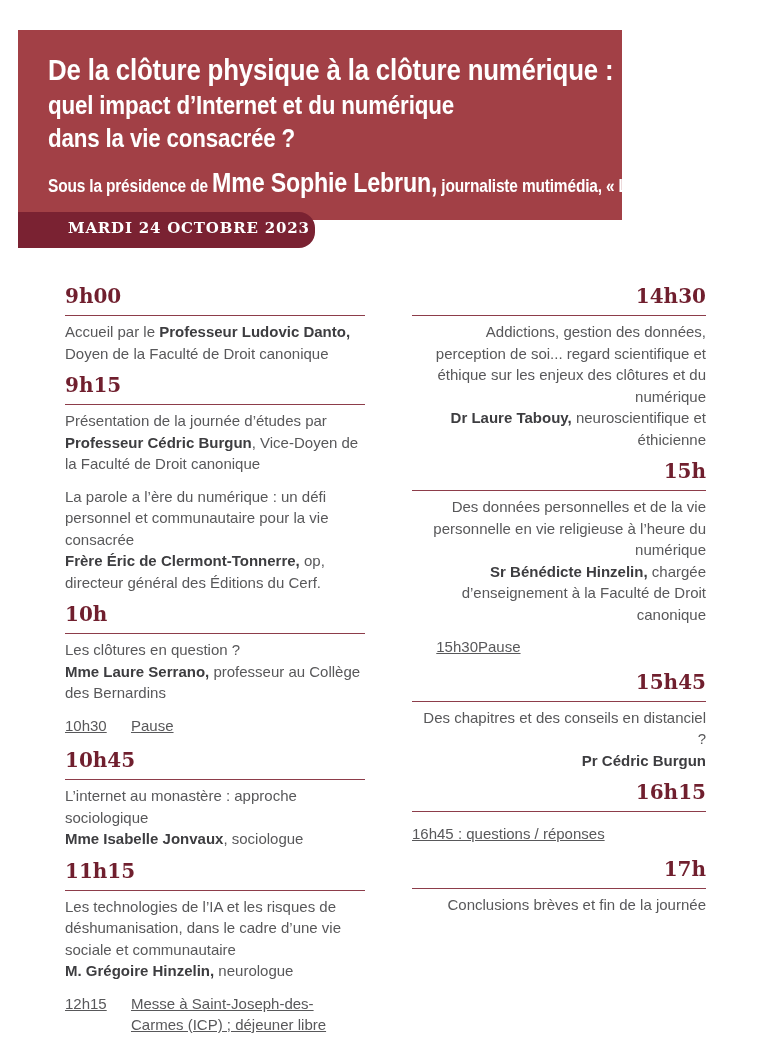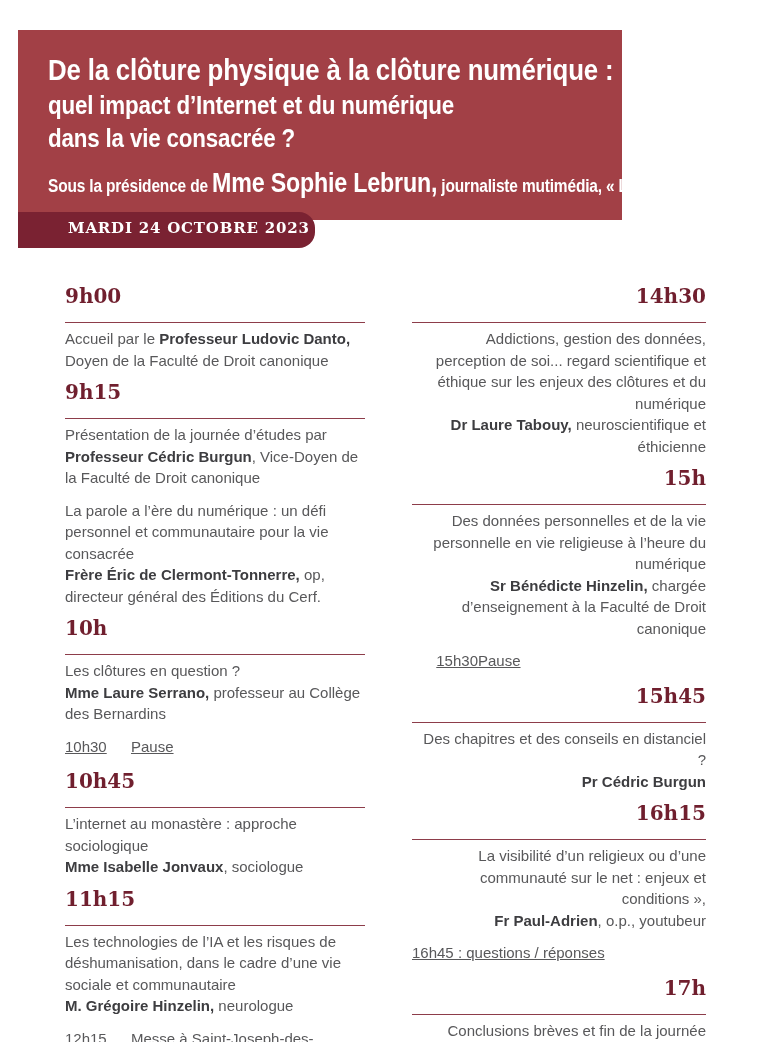--- a/index.html
+++ b/index.html
@@ -47,21 +47,21 @@
   }
   
   .col{position:absolute;top:286px;}
   .col-left{left:65px;width:300px;}
   .col-right{left:412px;width:294px;text-align:right;}
   .session{margin-bottom:11px;}
   .time{
     font-family:"DejaVu Serif",serif;
     font-weight:bold;font-size:20px;line-height:21px;
     color:var(--heading);
-    padding-bottom:15px;
+    padding-bottom:8px;
     border-bottom:1.5px solid var(--rule);
   }
   .desc{
     margin-top:5px;
     font-size:15px;line-height:21.5px;
     color:var(--body-text);
   }
   .desc b{color:var(--bold-text);}
   .note{
     display:flex;
@@ -132,21 +132,20 @@
     <div class="note">
       <span class="note-time">15h30</span>
       <span class="note-text">Pause</span>
     </div>
     <div class="session">
       <div class="time">15h45</div>
       <p class="desc"><span>Des chapitres et des conseils en distanciel ?</span><br><b>Pr Cédric Burgun</b></p>
     </div>
     <div class="session">
       <div class="time">16h15</div>
-      <p class="desc"><span>La visibilité d’un religieux ou d’une communauté sur le net : enjeux et conditions »,</span><br><b>Fr Paul-Adrien</b><span>, o.p., youtubeur</span></p>
     </div>
     <div class="note">
       <span class="note-text">16h45 : questions / réponses</span>
     </div>
     <div class="session">
       <div class="time">17h</div>
       <p class="desc"><span>Conclusions brèves et fin de la journée</span></p>
     </div>
   </div>
 

